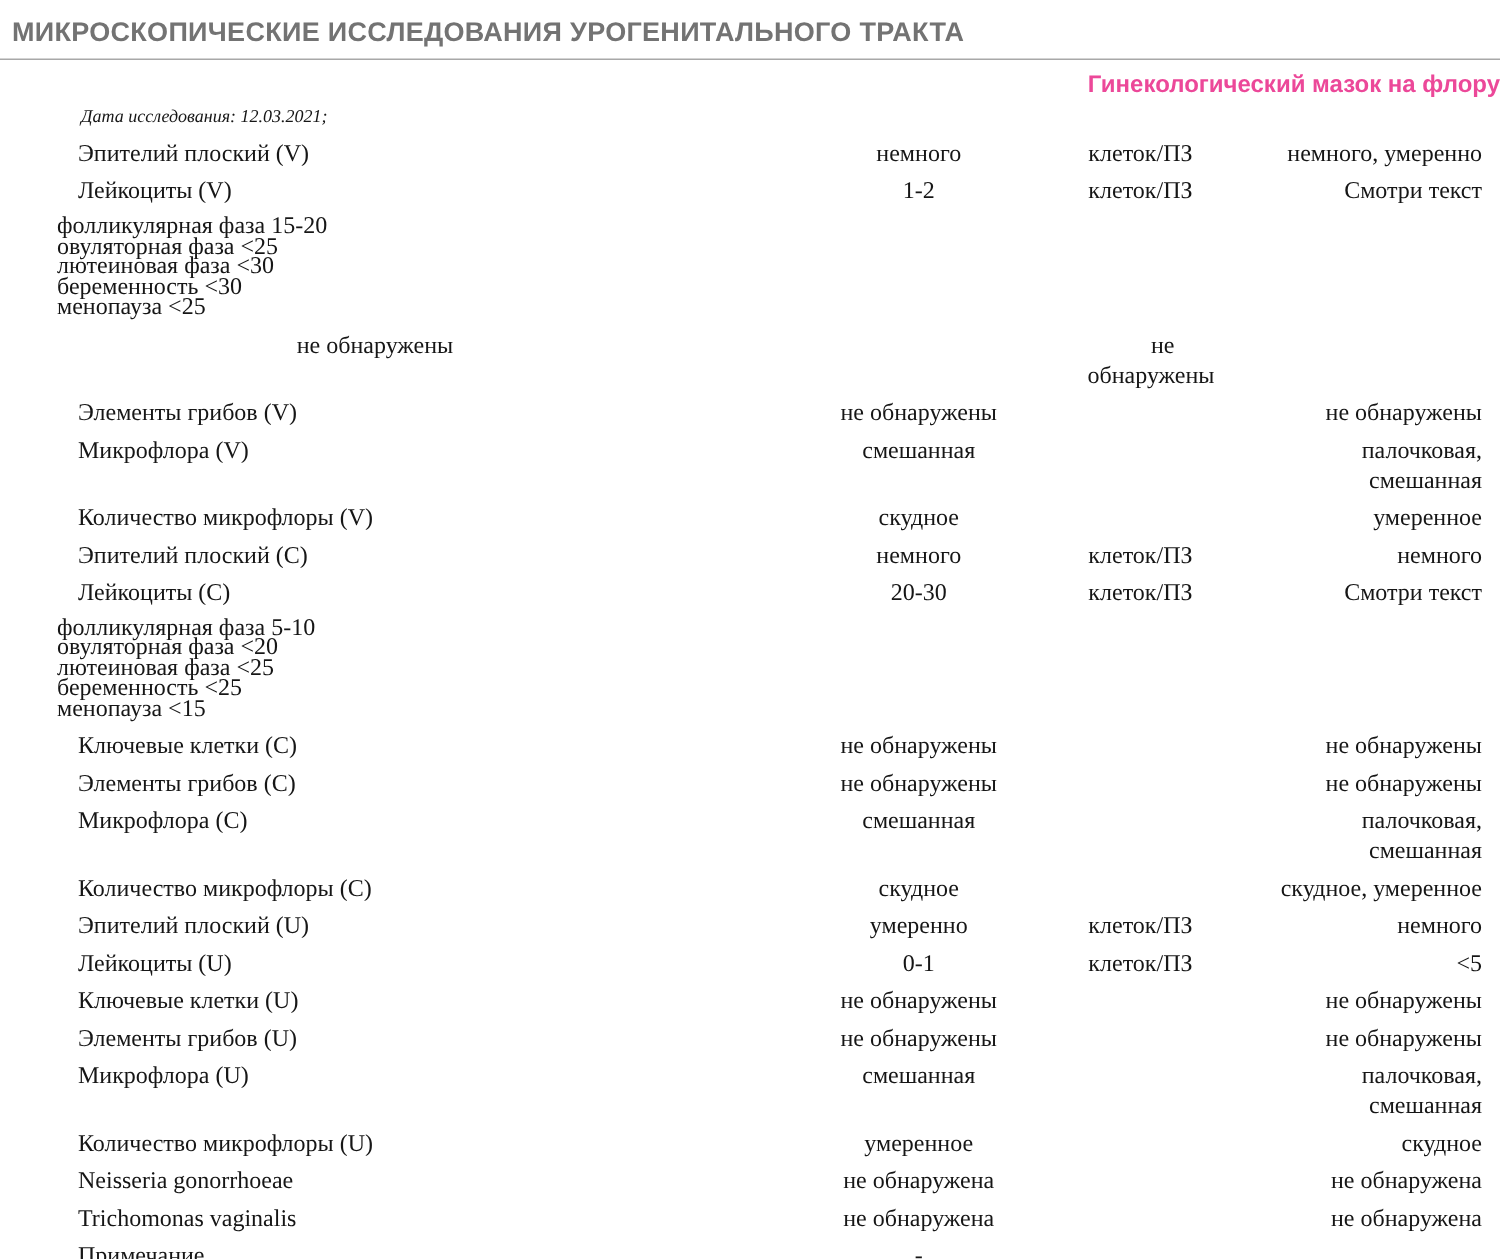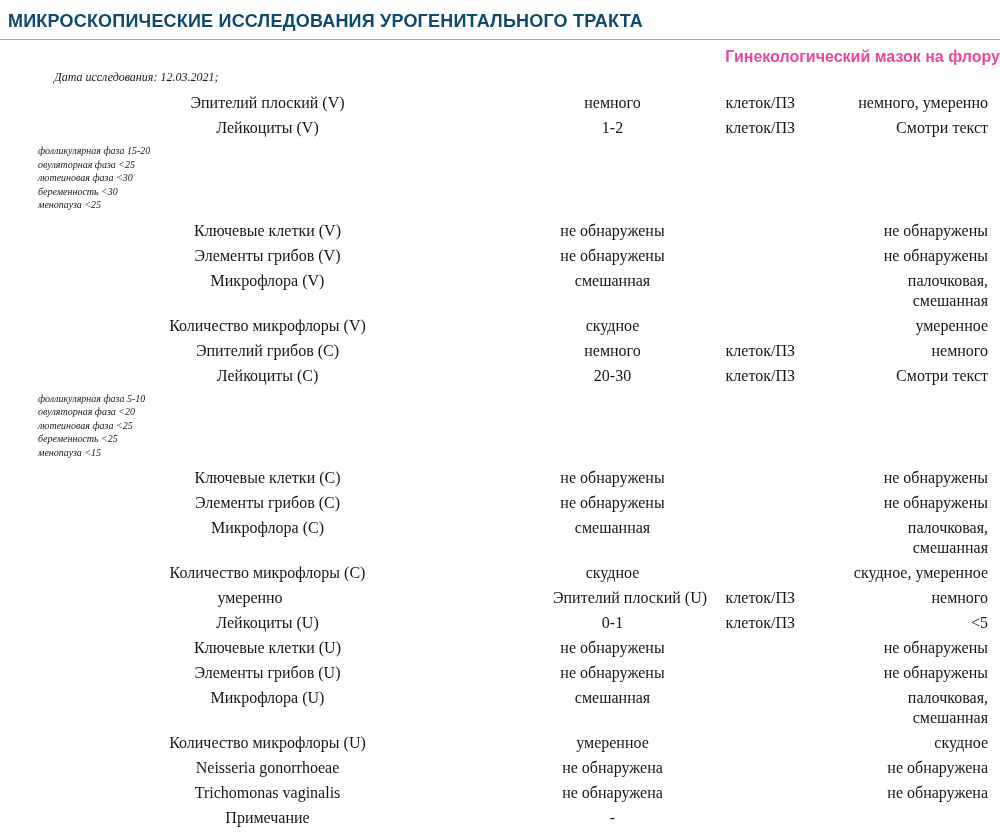--- a/index.html
+++ b/index.html
@@ -9,21 +9,21 @@
     min-height: 839px;
     font-family: "Liberation Serif", serif;
     color: #161616;
   }
   .report { width: 1000px; }
   .title {
     font-family: "Liberation Sans", sans-serif;
     font-weight: 700;
     font-size: 18px;
     letter-spacing: 0.2px;
-    color: #0c4a6e;
+    color: #737373;
     padding: 11px 10px 7px 8px;
   }
   .rule {
     border: none;
     border-top: 1.5px solid #a8a8a8;
     margin: 0;
   }
   .subtitle {
     font-family: "Liberation Sans", sans-serif;
     font-weight: 700;
@@ -40,27 +40,26 @@
   }
   .table-body { width: 100%; }
   .row {
     display: grid;
     grid-template-columns: 500px 225px 70px 1fr;
     font-size: 16px;
     line-height: 20px;
     padding: 2px 0 3px 0;
   }
   .cell { min-height: 20px; }
-  .c-name  { padding-left: 35px; text-align: center; }
+  .c-name  { padding-left: 52px; text-align: left; }
   .c-value { text-align: center; white-space: nowrap; }
   .c-units { text-align: right; white-space: nowrap; }
   .c-ref   { text-align: right; padding-right: 12px; }
   .notes {
-    font-style: italic;
-    font-size: 10px;
+    font-size: 16px;
     line-height: 13.5px;
     padding: 3px 0 7px 38px;
   }
 </style>
 </head>
 <body>
 
 <div class="report">
   <div class="title">МИКРОСКОПИЧЕСКИЕ ИССЛЕДОВАНИЯ УРОГЕНИТАЛЬНОГО ТРАКТА</div>
   <hr class="rule">
@@ -96,23 +95,20 @@
         </div>
       </div>
       <div class="notes">
         <div>фолликулярная фаза 15-20</div>
         <div>овуляторная фаза &lt;25</div>
         <div>лютеиновая фаза &lt;30</div>
         <div>беременность &lt;30</div>
         <div>менопауза &lt;25</div>
       </div>
       <div class="row">
-        <div class="cell c-name">
-          <div>Ключевые клетки (V)</div>
-        </div>
         <div class="cell c-value">
           <div>не обнаружены</div>
         </div>
         <div class="cell c-units">
           <div></div>
         </div>
         <div class="cell c-ref">
           <div>не обнаружены</div>
         </div>
       </div>
@@ -154,21 +150,21 @@
         </div>
         <div class="cell c-units">
           <div></div>
         </div>
         <div class="cell c-ref">
           <div>умеренное</div>
         </div>
       </div>
       <div class="row">
         <div class="cell c-name">
-          <div>Эпителий грибов (C)</div>
+          <div>Эпителий плоский (C)</div>
         </div>
         <div class="cell c-value">
           <div>немного</div>
         </div>
         <div class="cell c-units">
           <div>клеток/ПЗ</div>
         </div>
         <div class="cell c-ref">
           <div>немного</div>
         </div>
@@ -245,25 +241,25 @@
           <div>скудное</div>
         </div>
         <div class="cell c-units">
           <div></div>
         </div>
         <div class="cell c-ref">
           <div>скудное, умеренное</div>
         </div>
       </div>
       <div class="row">
+        <div class="cell c-name">
+          <div>Эпителий плоский (U)</div>
+        </div>
         <div class="cell c-value">
           <div>умеренно</div>
-        </div>
-        <div class="cell c-name">
-          <div>Эпителий плоский (U)</div>
         </div>
         <div class="cell c-units">
           <div>клеток/ПЗ</div>
         </div>
         <div class="cell c-ref">
           <div>немного</div>
         </div>
       </div>
       <div class="row">
         <div class="cell c-name">

